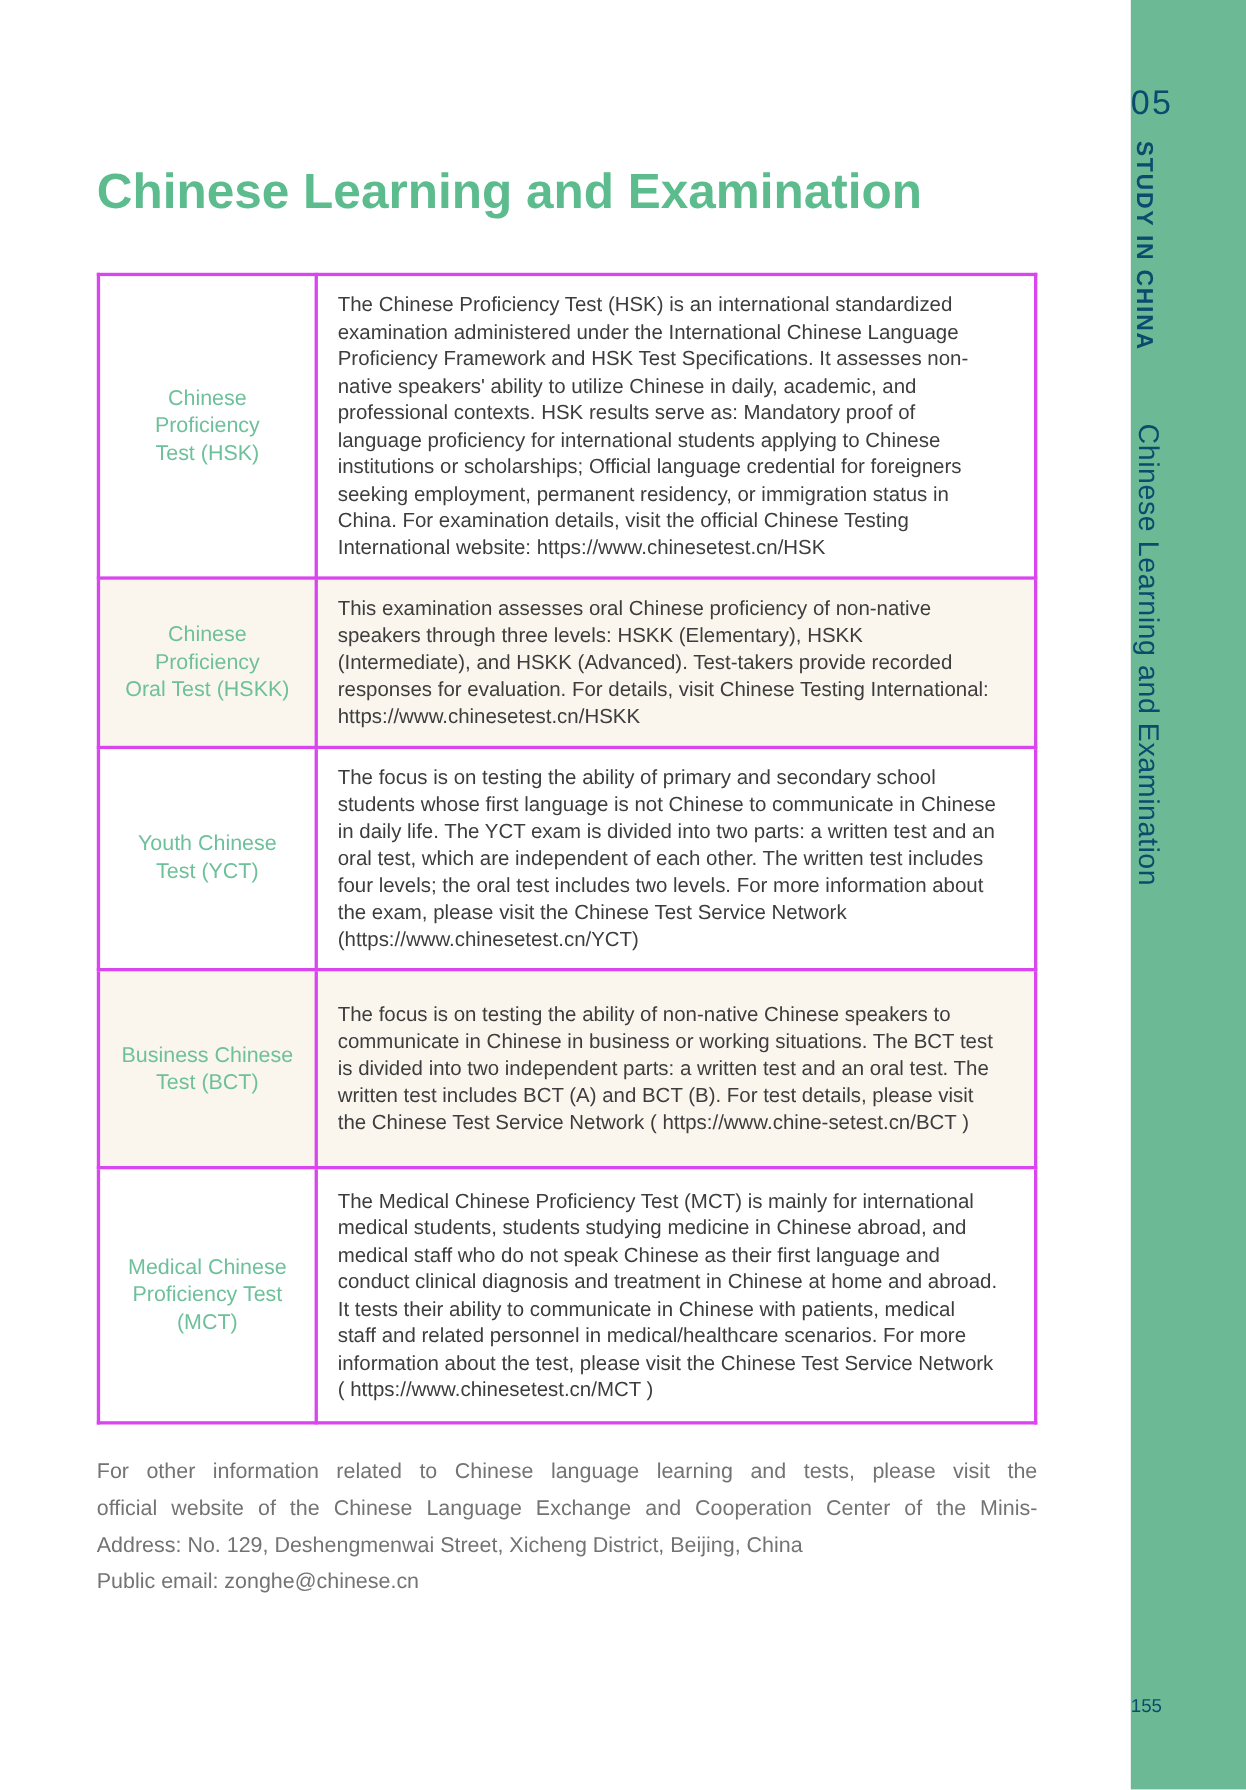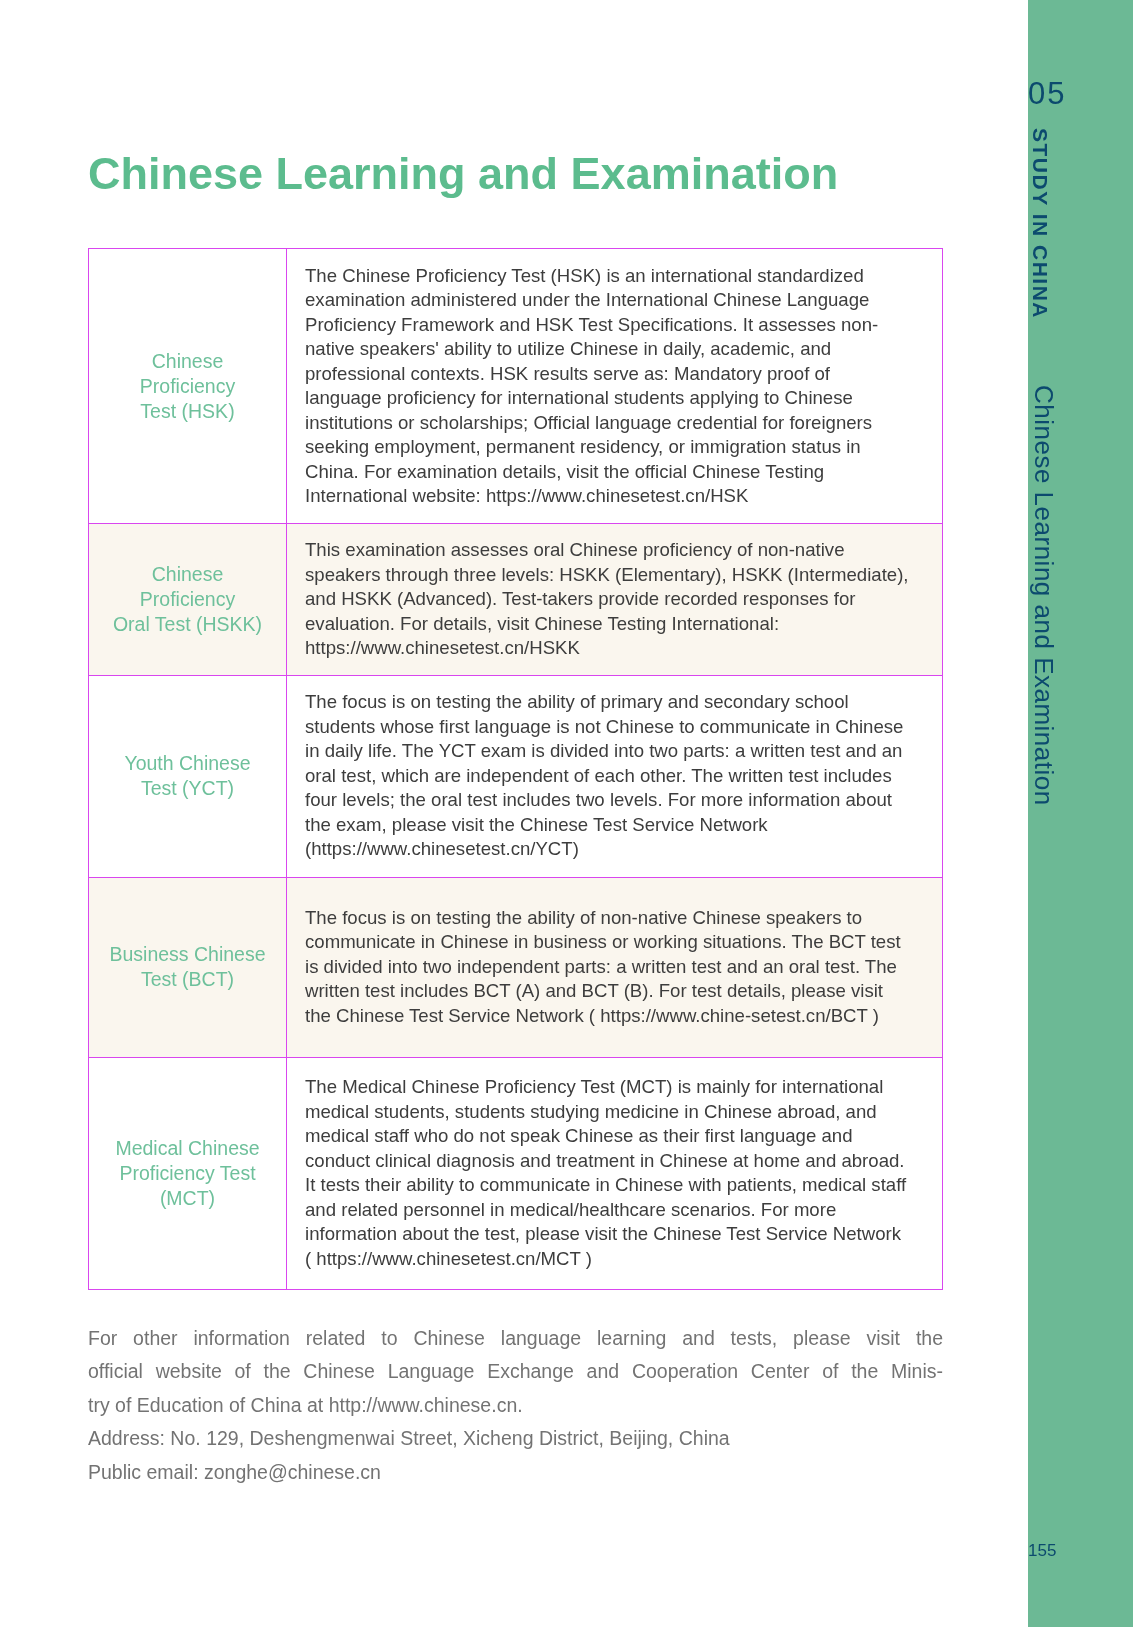--- a/index.html
+++ b/index.html
@@ -69,21 +69,21 @@
 
   .tests-table {
     position: absolute;
     left: 88px;
     top: 248px;
     width: 855px;
     border-collapse: collapse;
     table-layout: fixed;
   }
   .tests-table td {
-    border: 1px solid #d946ef;
+    border: 3px solid #d946ef;
     vertical-align: middle;
   }
   .cell-label {
     width: 198px;
     text-align: center;
     color: #6ec09b;
     font-size: 19.5px;
     line-height: 25px;
     white-space: pre-line;
     margin-top: 32px;
@@ -152,21 +152,20 @@
 Proficiency Test
 (MCT)</td>
           <td class="cell-desc">The Medical Chinese Proficiency Test (MCT) is mainly for international medical students, students studying medicine in Chinese abroad, and medical staff who do not speak Chinese as their first language and conduct clinical diagnosis and treatment in Chinese at home and abroad. It tests their ability to communicate in Chinese with patients, medical staff and related personnel in medical/healthcare scenarios. For more information about the test, please visit the Chinese Test Service Network ( https://www.chinesetest.cn/MCT )</td>
         </tr>
       </tbody>
     </table>
 
     <div class="footer">
       <div class="jline">For other information related to Chinese language learning and tests, please visit the</div>
       <div class="jline">official website of the Chinese Language Exchange and Cooperation Center of the Minis-</div>
-      <div class="lline">try of Education of China at http://www.chinese.cn.</div>
       <div class="lline">Address: No. 129, Deshengmenwai Street, Xicheng District, Beijing, China</div>
       <div class="lline">Public email: zonghe@chinese.cn</div>
     </div>
 
   </div>
 
   <div class="sidebar">
     <div class="chapter-number">05</div>
     <div class="chapter-title">STUDY IN CHINA</div>
     <div class="section-title-vertical">Chinese Learning and Examination</div>

